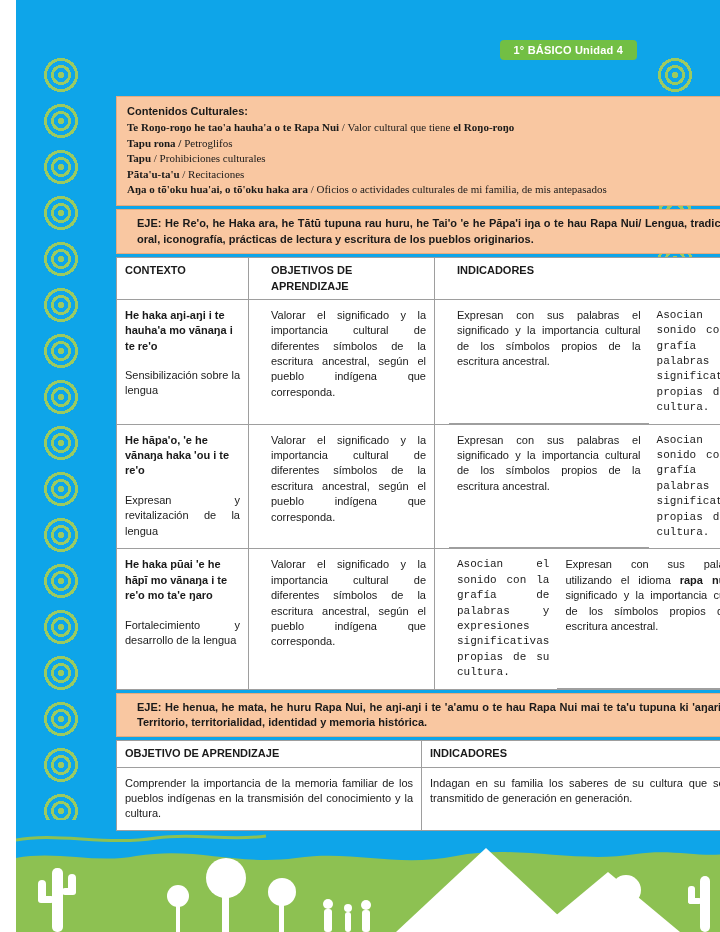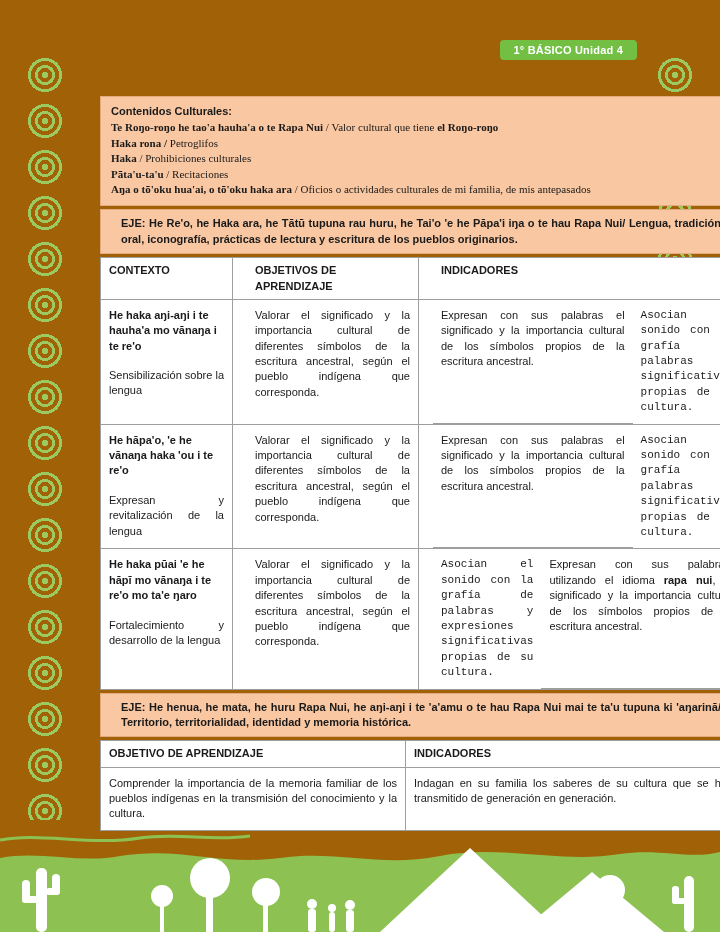--- a/index.html
+++ b/index.html
@@ -4,21 +4,21 @@
 <style>
   * { margin:0; padding:0; box-sizing:border-box; }
   html,body { width:720px; height:932px; }
   body {
     font-family:"Liberation Sans", sans-serif;
     background:#ffffff;
     position:relative;
     overflow:hidden;
     color:#1a1a1a;
   }
-  .page { position:absolute; inset:0; background:#a16207; }
+  .page { position:absolute; inset:0; background:#0ea5e9;margin-left:16px; }
 
   
   .strip {
     position:absolute; top:52px; width:46px; height:768px;
     background-image: radial-gradient(circle at 23px 23px,
       #9bca60 0px, #9bca60 3px,
       rgba(255,255,255,0) 3px, rgba(255,255,255,0) 7px,
       #9bca60 7px, #9bca60 10px,
       rgba(255,255,255,0) 10px, rgba(255,255,255,0) 14px,
       #9bca60 14px, #9bca60 17px,
@@ -100,24 +100,24 @@
   <div class="badge">1° BÁSICO Unidad 4</div>
 
   <div class="content">
 
     <div class="cultural-box">
       <div class="c-title bold">Contenidos Culturales:</div>
       <div class="c-item">
         <span class="bold">Te Roŋo-roŋo he tao'a hauha'a o te Rapa Nui </span><span>/ Valor cultural que tiene </span><span class="bold">el Roŋo-roŋo</span>
       </div>
       <div class="c-item">
-        <span class="bold">Haka rona /</span><span> Petroglifos</span>
-      </div>
-      <div class="c-item">
-        <span class="bold">Haka</span><span> / Prohibiciones culturales</span>
+        <span class="bold">Tapu rona /</span><span> Petroglifos</span>
+      </div>
+      <div class="c-item">
+        <span class="bold">Tapu</span><span> / Prohibiciones culturales</span>
       </div>
       <div class="c-item">
         <span class="bold">Pāta'u-ta'u</span><span> / Recitaciones</span>
       </div>
       <div class="c-item">
         <span class="bold">Aŋa o tō'oku hua'ai, o tō'oku haka ara</span><span> / Oficios o actividades culturales de mi familia, de mis antepasados</span>
       </div>
     </div>
 
     <div class="eje">EJE: He Re'o, he Haka ara, he Tātū tupuna rau huru, he Tai'o 'e he Pāpa'i iŋa o te hau Rapa Nui/ Lengua, tradición oral, iconografía, prácticas de lectura y escritura de los pueblos originarios.</div>

